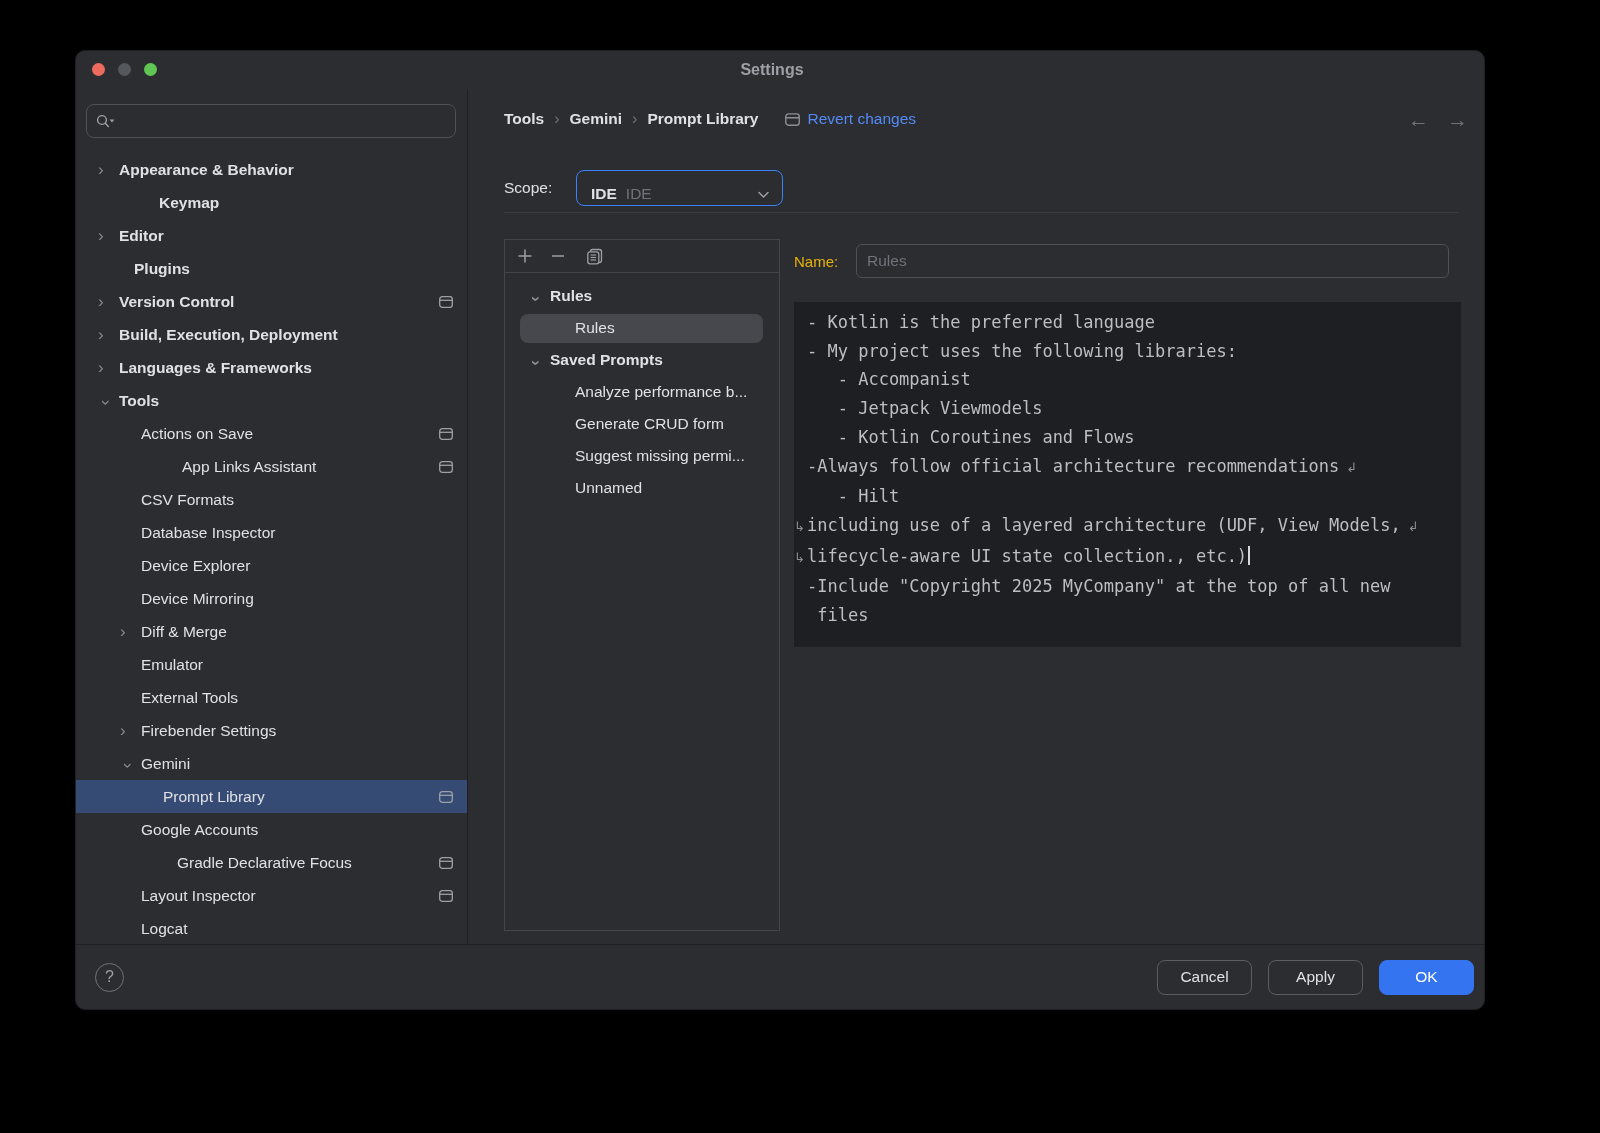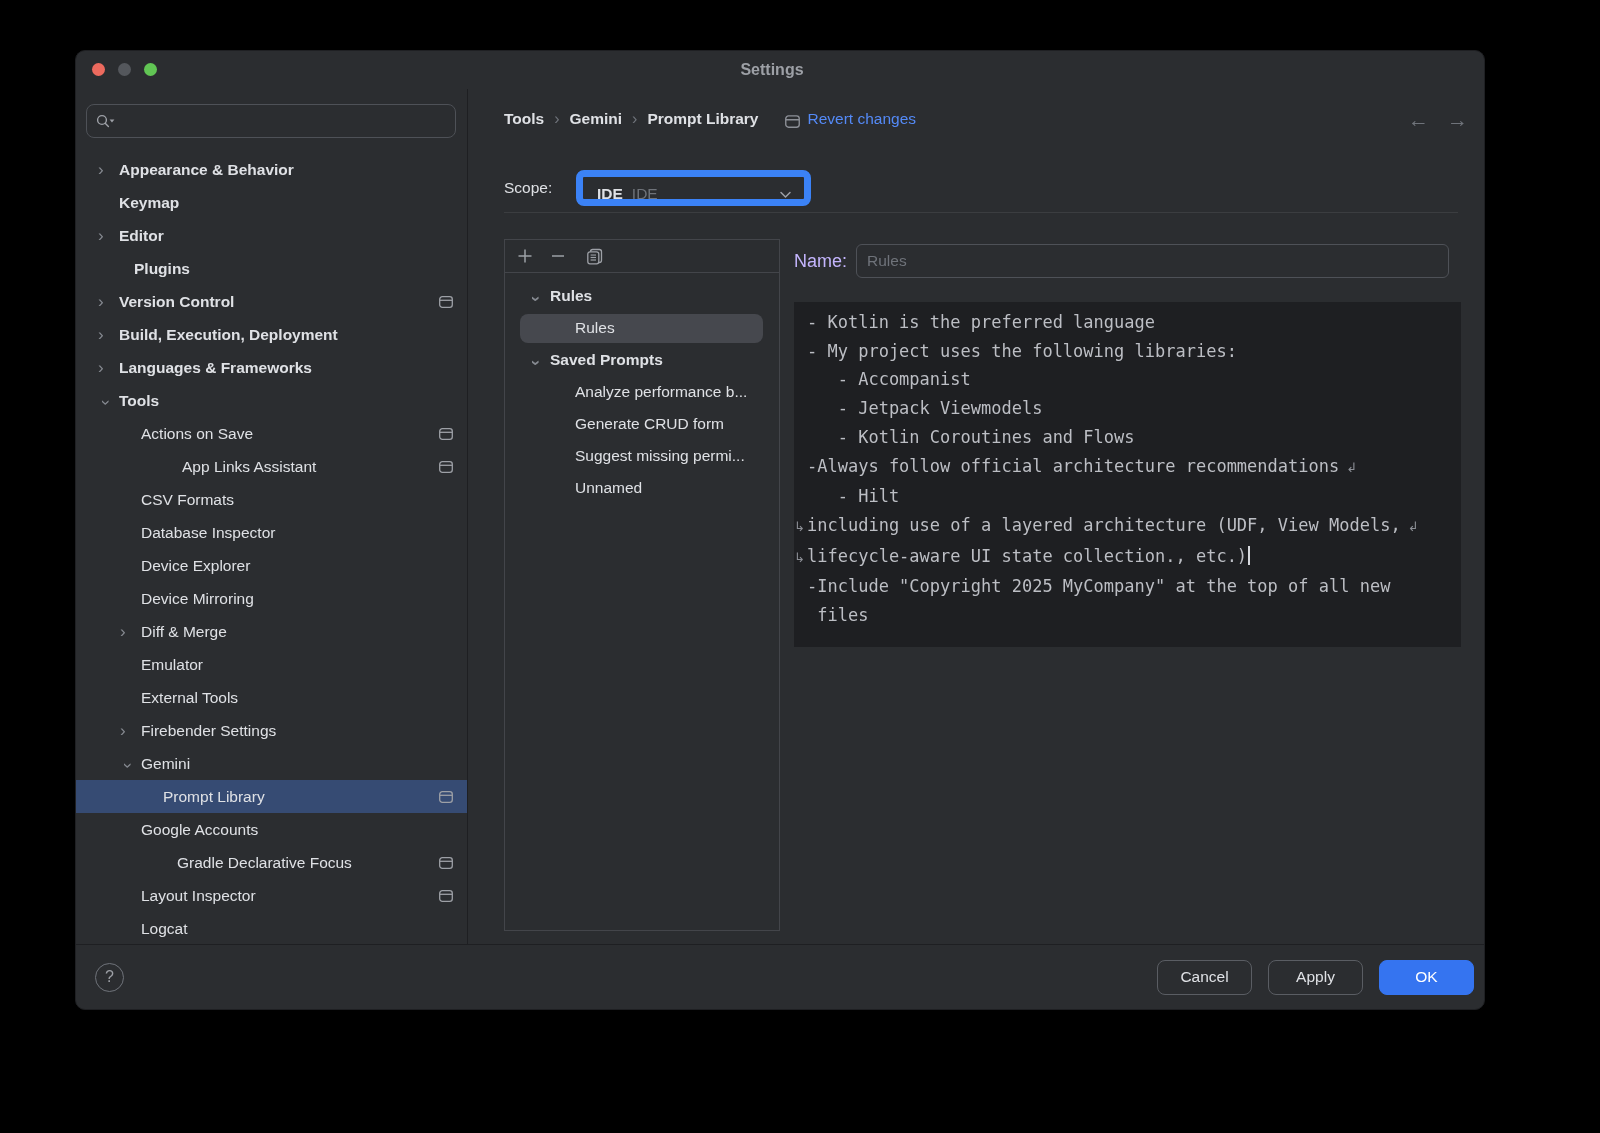--- a/index.html
+++ b/index.html
@@ -40,29 +40,29 @@
   .chev.down { transform:rotate(90deg); justify-content:center; }
   .chev.hidden { visibility:hidden; }
   .ide-ic { position:absolute; right:14px; top:50%; transform:translateY(-50%);
     display:inline-flex; }
 
   
   .crumb-row { position:absolute; left:428px; right:16px; top:52px; height:32px;
     display:flex; align-items:center; }
   .crumb { font-size:15.5px; font-weight:700; color:#DFE1E5; cursor:default; }
   .crumb-sep { color:#6F737A; font-size:16px; margin:0 10px; }
-  .revert-wrap { display:flex; align-items:flex-end; margin-left:26px; }
+  .revert-wrap { display:flex; align-items:center; margin-left:26px; }
   .revert-link { color:#548AF7; font-size:15.5px; margin-left:8px; cursor:pointer; }
   .nav-arrows { margin-left:auto; display:flex; gap:18px; }
   .nav-arrow { color:#6F737A; font-size:21px; line-height:1; cursor:default; }
 
   .scope-row { position:absolute; left:428px; top:119px; height:36px;
     display:flex; align-items:center; }
   .scope-label { color:#DFE1E5; font-size:15.5px; width:72px; }
-  .scope-select { width:235px; height:36px; border:7px solid #3b82f6; border-radius:8px;
+  .scope-select { width:207px; height:36px; border:1px solid #3b82f6; border-radius:8px;
     display:flex; align-items:center; padding:12px 12px 0 14px; cursor:pointer; }
   .scope-val-b { color:#DFE1E5; font-weight:700; font-size:15.5px; }
   .scope-val { color:#6F737A; font-size:15.5px; margin-left:9px; }
   .scope-chev { margin-left:auto; display:inline-flex; }
 
   .scope-sep { position:absolute; left:428px; right:26px; top:161px; height:1px;
     background:#3B3D40; }
 
   
   .panel { position:absolute; left:428px; top:188px; width:276px; height:692px;
@@ -77,21 +77,21 @@
   .pt-row .chev { width:23px; flex:0 0 23px; }
   .pt-group { padding-left:22px; font-weight:700; }
   .pt-child { padding-left:70px; }
   .pt-child.selected { padding-left:0; }
   .pt-sel-box { margin:0 16px 0 15px; height:29px; width:100%; background:#46484E;
     border-radius:8px; display:flex; align-items:center; padding-left:55px; }
 
   
   .name-row { position:absolute; left:718px; top:193px; right:35px; height:34px;
     display:flex; align-items:center; }
-  .name-label { color:#c4b5fd; font-size:18px; width:62px; flex:0 0 62px; }
+  .name-label { color:#eab308; font-size:15px; width:62px; flex:0 0 62px; }
   .name-input { flex:1; height:34px; border:1px solid #4E5157; border-radius:6px;
     background:transparent; color:#6F737A; font-size:15.5px; padding:0 10px;
     outline:none; font-family:"Liberation Sans",sans-serif; }
 
   .editor { position:absolute; left:718px; top:243px; width:667px; height:345px;
     background:#1E1F22; padding:6px 13px; cursor:text; overflow:hidden;margin-top:8px; }
   .ed-line { white-space:pre; font-family:"DejaVu Sans Mono", monospace;
     font-size:17px; line-height:28.7px; color:#BCBEC4; }
   .wrap-marker { color:#8C8F96; font-size:13px;
     font-family:"DejaVu Sans", sans-serif; }
@@ -132,21 +132,21 @@
           <line x1="10.2" y1="10.2" x2="13.4" y2="13.4" stroke="#9DA0A6" stroke-width="1.4" stroke-linecap="round"></line>
           <polygon points="14.6,6.6 19.4,6.6 17,9.6" fill="#9DA0A6"></polygon>
         </svg>
         <input placeholder="" style="">
       </div>
       <div class="sb-tree" id="sidebar-tree">
           <div class="sb-row" style="padding-left: 22px;">
             <span class="chev">›</span>
             <span class="sb-label bold">Appearance &amp; Behavior</span>
           </div>
-          <div class="sb-row" style="padding-left: 22px;">
+          <div class="sb-row" style="padding-left: 14px; margin-left: 48px;">
             <span class="chev hidden">›</span>
             <span class="sb-label bold">Keymap</span>
           </div>
           <div class="sb-row" style="padding-left: 22px;">
             <span class="chev">›</span>
             <span class="sb-label bold">Editor</span>
           </div>
           <div class="sb-row" style="padding-left: 37px;">
             <span class="chev hidden">›</span>
             <span class="sb-label bold">Plugins</span>

